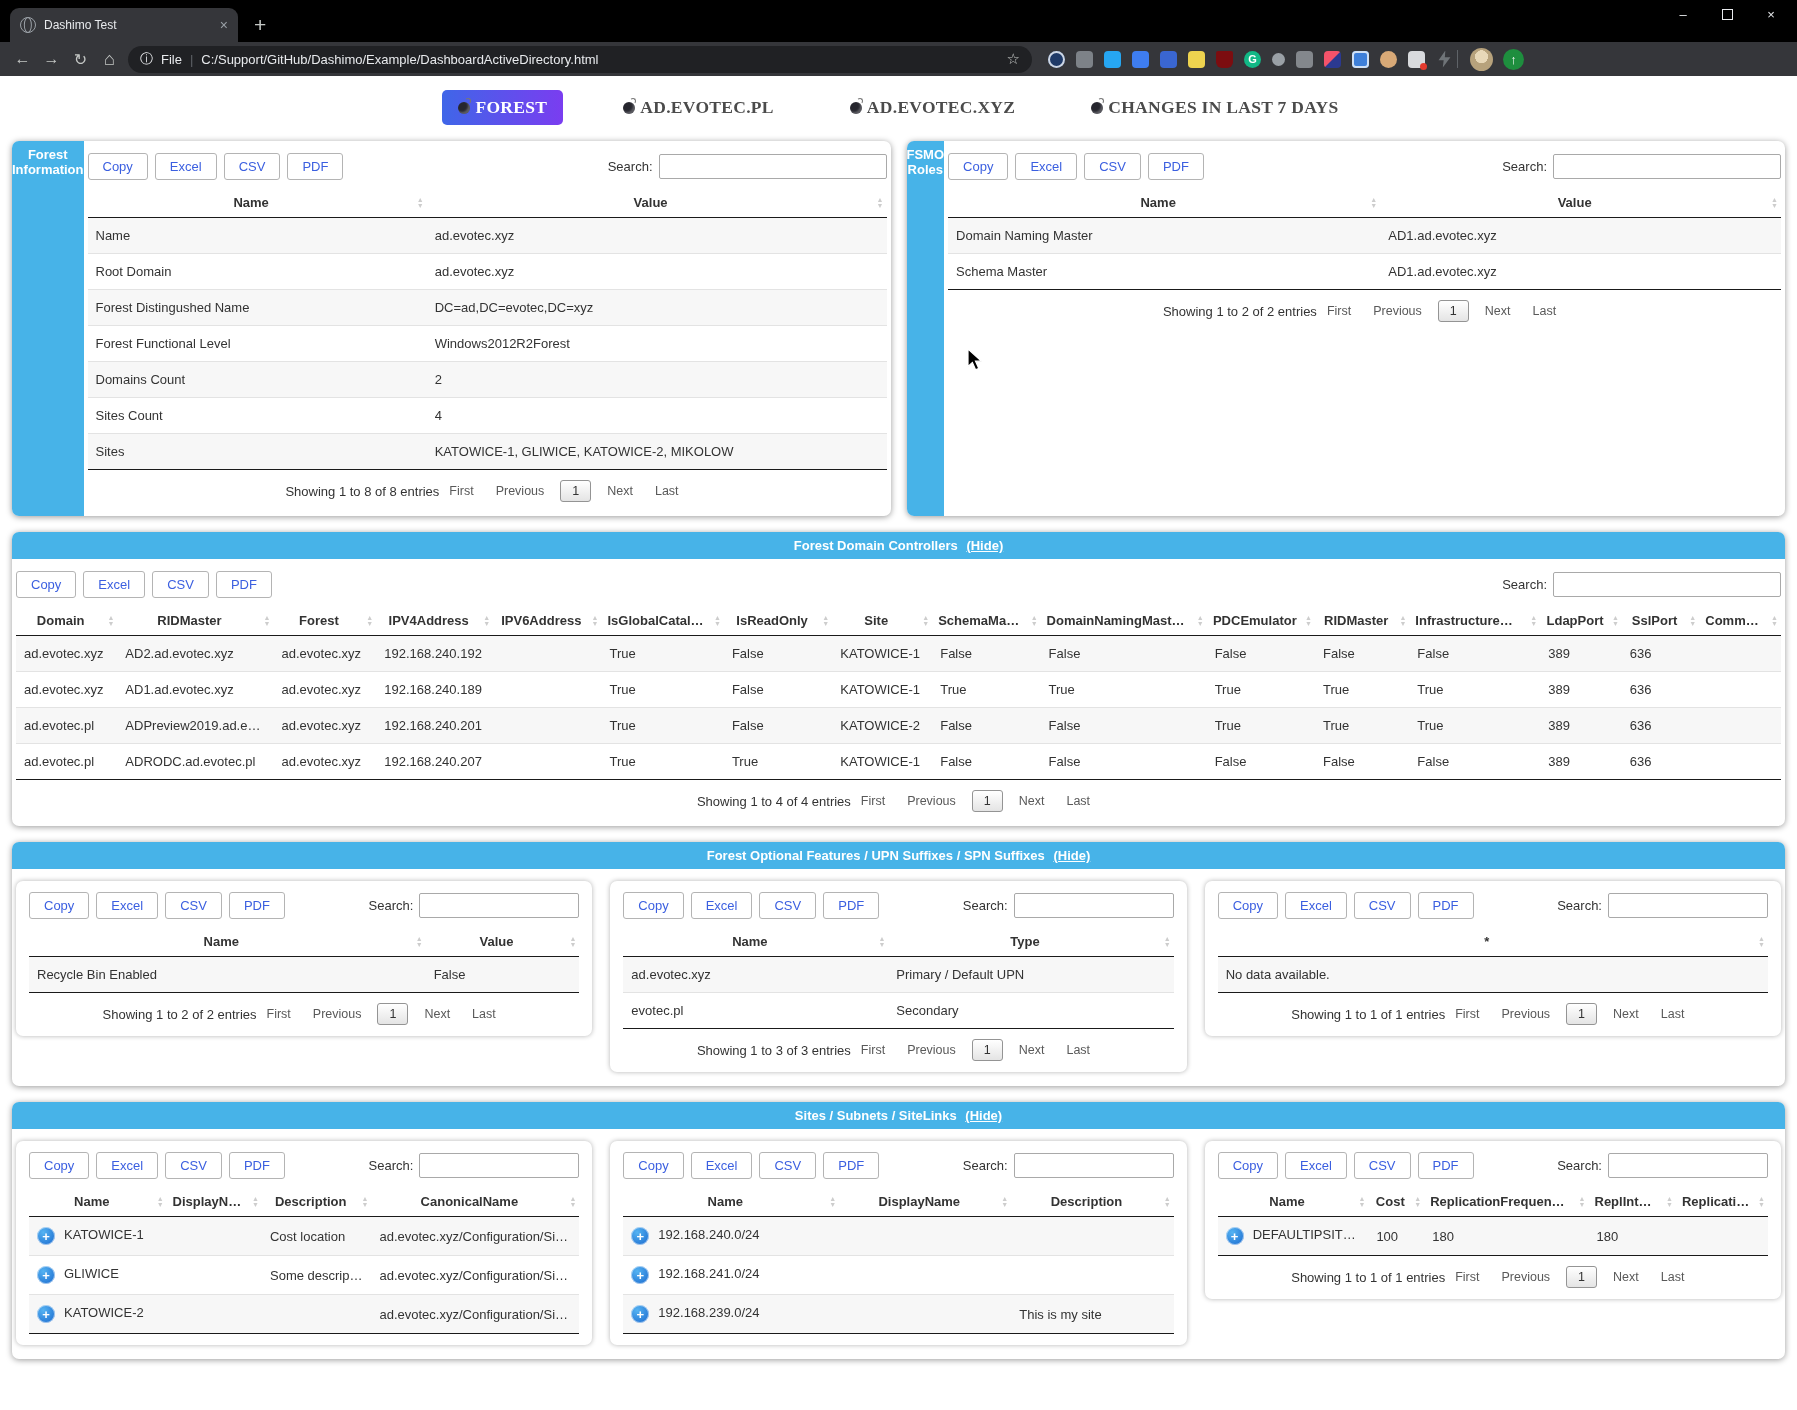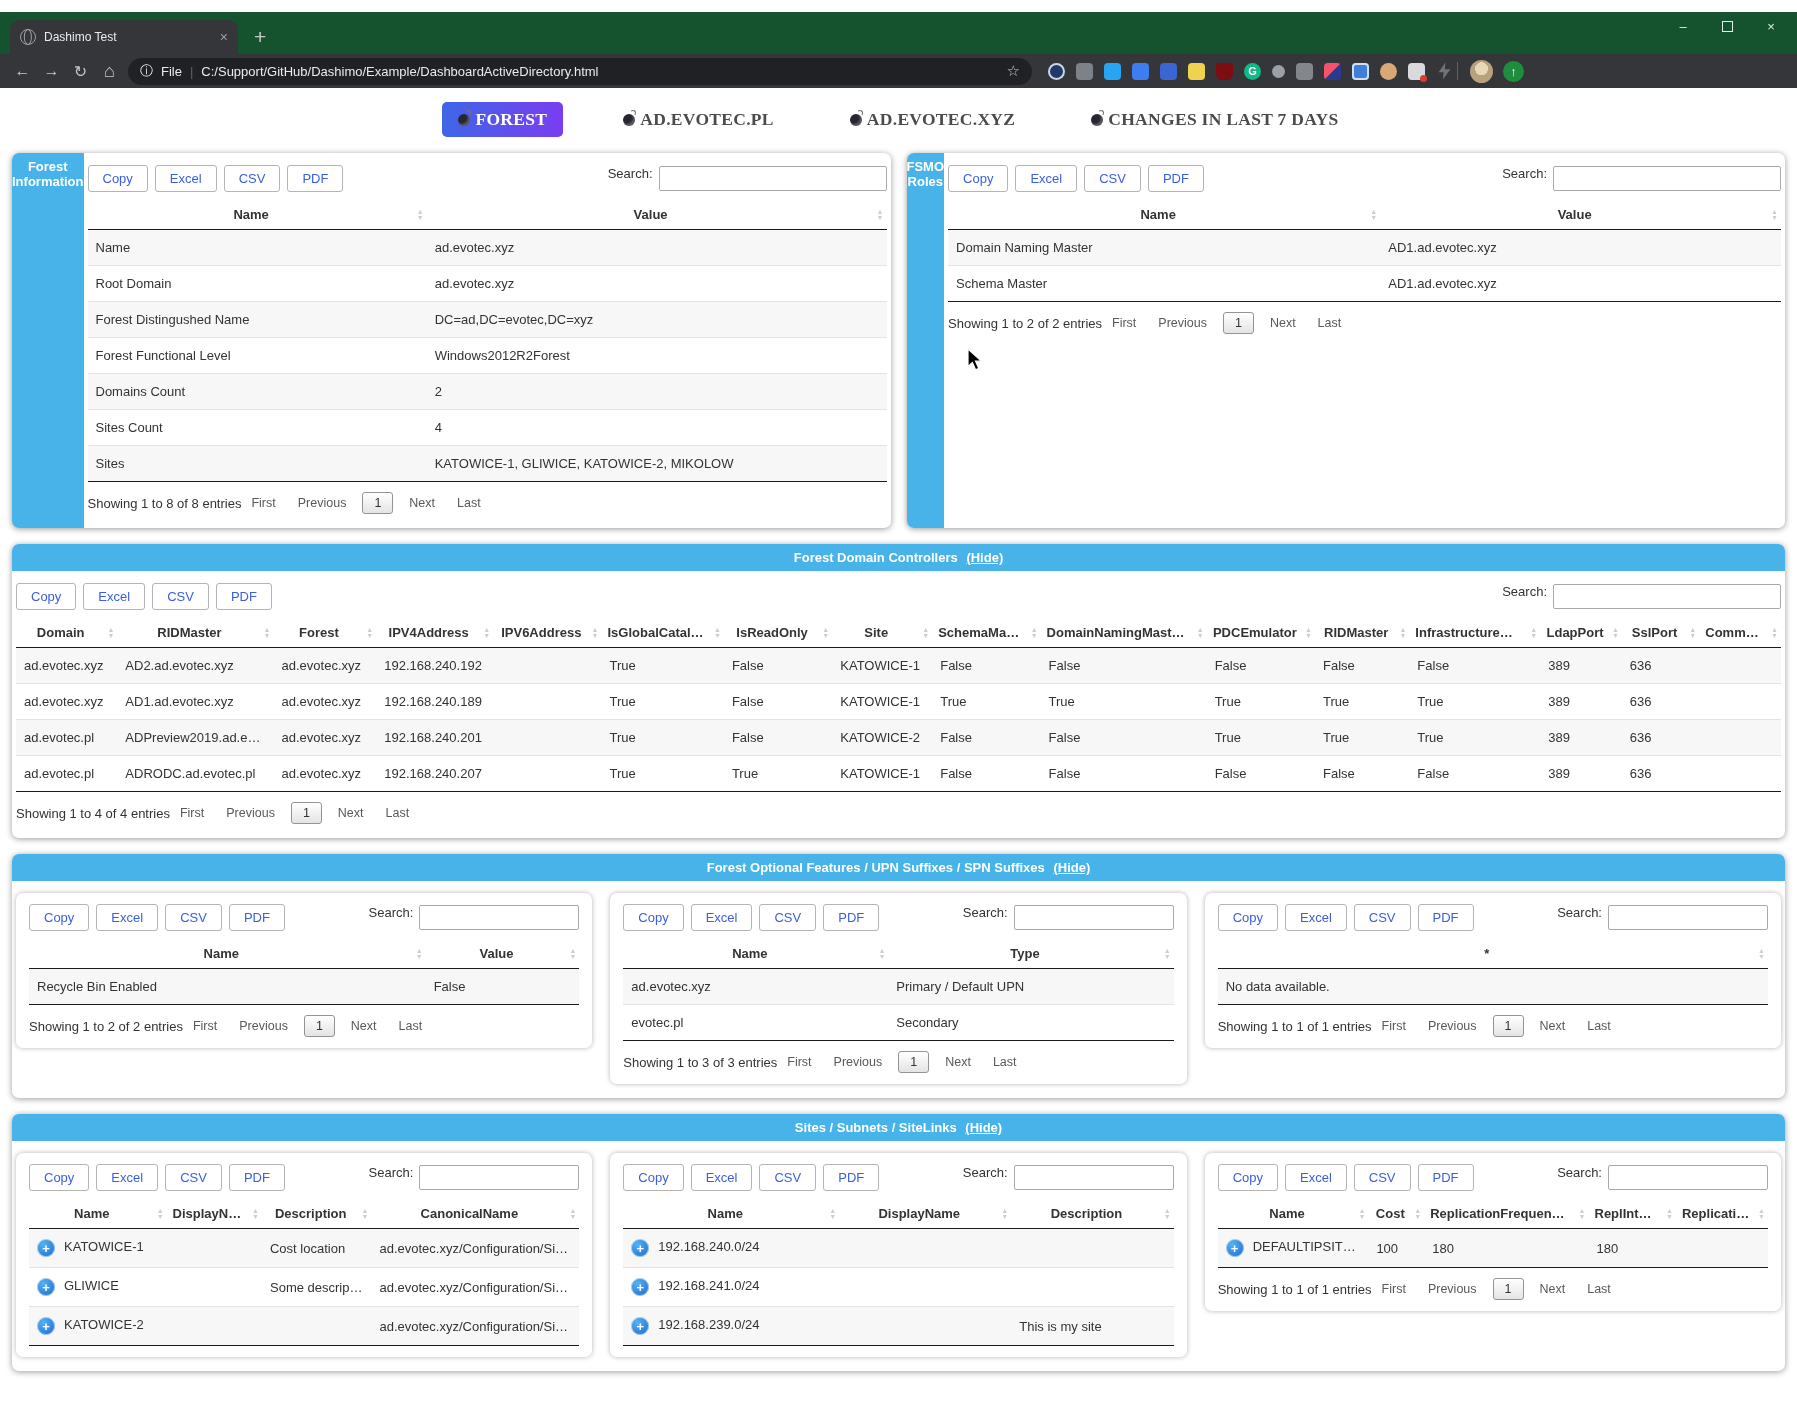--- a/index.html
+++ b/index.html
@@ -1,18 +1,18 @@
 <!DOCTYPE html>
 <html><head>
 <meta charset="utf-8">
 <style>
   html,body{margin:0;padding:0;width:1797px;height:1410px;background:#fff;overflow:hidden;
             font-family:"Liberation Sans",sans-serif;-webkit-font-smoothing:antialiased;position:relative;}
   
-  .chrome{background:#14532d;margin-top:12px;}
+  .chrome{background:#000000;}
   .tabstrip{height:42px;display:flex;align-items:flex-end;position:relative;}
   .btab{height:34px;width:208px;background:#35363a;border-radius:9px 9px 0 0;display:flex;align-items:center;
         gap:8px;padding:0 10px;margin-left:10px;color:#e8eaed;font-size:12px;}
   .favicon{width:14px;height:14px;border:1.5px solid #9aa0a6;border-radius:50%;position:relative;flex:0 0 auto;}
   .favicon::before{content:"";position:absolute;left:48%;top:-1px;bottom:-1px;width:45%;border:1px solid #9aa0a6;
         border-radius:50%;transform:translateX(-50%);}
   .tab-close{margin-left:auto;color:#9aa0a6;font-size:14px;cursor:pointer;}
   .newtab{color:#c4c7c5;font-size:21px;margin-left:16px;align-self:center;margin-top:8px;}
   .wincontrols{position:absolute;right:4px;top:0;display:flex;color:#e8eaed;}
   .winbtn{width:44px;height:28px;display:flex;align-items:center;justify-content:center;font-size:13px;}
@@ -64,41 +64,41 @@
   .row1{display:flex;gap:16px;margin:0 12px 16px;}
   .row1 .panel{flex:1;display:flex;flex-direction:row;}
   .rowfull{margin:0 12px 16px;}
   .card-row{display:flex;gap:18px;align-items:flex-start;}
   .card{flex:1;border-radius:7px;box-shadow:0 0 5px rgba(0,0,0,.3);padding:11px 13px;background:#fff;}
   
   .dt-toolbar{display:flex;align-items:center;margin-bottom:8px;}
   .dt-buttons{display:flex;gap:7px;}
   .dt-button{border:1px solid #b4b4b4;border-radius:3px;background:#fff;color:#3b5fe0;font-size:13px;
              padding:5px 14px;cursor:pointer;font-family:"Liberation Sans",sans-serif;}
-  .searchbox{margin-left:auto;display:flex;align-items:flex-start;gap:6px;font-size:13px;color:#333;}
+  .searchbox{margin-left:auto;display:flex;align-items:center;gap:6px;font-size:13px;color:#333;}
   .searchbox input{width:218px;height:23px;border:1px solid #a9a9a9;border-radius:2px;padding:0 4px;
              font-family:"Liberation Sans",sans-serif;}
   .card .searchbox input{width:150px;}
   
   table.data{width:100%;border-collapse:collapse;table-layout:fixed;font-size:13px;color:#333;}
   table.data thead th{font-weight:bold;text-align:center;padding:7px 18px 7px 6px;border-bottom:1px solid #1a1a1a;
       position:relative;white-space:nowrap;overflow:hidden;text-overflow:ellipsis;cursor:pointer;}
   .sort{position:absolute;right:3px;top:50%;transform:translateY(-50%);display:flex;flex-direction:column;
       font-size:7px;line-height:6px;color:#cdcdcd;}
   .sort::before{content:"▲";}
   .sort::after{content:"▼";}
   table.data tbody td{padding:10px 8px;border-top:1px solid #e3e3e3;white-space:nowrap;overflow:hidden;
       text-overflow:ellipsis;background:#fff;}
   table.data tbody tr:nth-child(odd) td{background:#f7f7f7;}
   table.data tbody tr:last-child td{border-bottom:1px solid #1a1a1a;}
   .plus{display:inline-flex;width:18px;height:18px;border-radius:50%;align-items:center;justify-content:center;
       background:radial-gradient(circle at 35% 30%,#55b3f2,#1766cd);color:#fff;font-size:13px;font-weight:bold;
       margin-right:9px;vertical-align:middle;box-shadow:inset 0 0 0 1px rgba(255,255,255,.55);cursor:pointer;}
   
-  .dt-footer{display:flex;align-items:center;justify-content:flex-start;font-size:13px;color:#333;padding-top:10px;}
+  .dt-footer{display:flex;align-items:center;justify-content:center;font-size:13px;color:#333;padding-top:10px;}
   .pagination{display:flex;align-items:center;gap:2px;font-size:12.5px;color:#595959;}
   .page-link{padding:4px 10px;cursor:pointer;}
   .page-current{border:1px solid #949494;border-radius:3px;padding:3px 11px;margin:0 4px;color:#333;
       background:linear-gradient(#fff,#e4e4e4);cursor:pointer;}
   .cursor{position:absolute;left:967px;top:348px;z-index:50;}
 </style>
 </head>
 <body>
 
 <div class="chrome">

